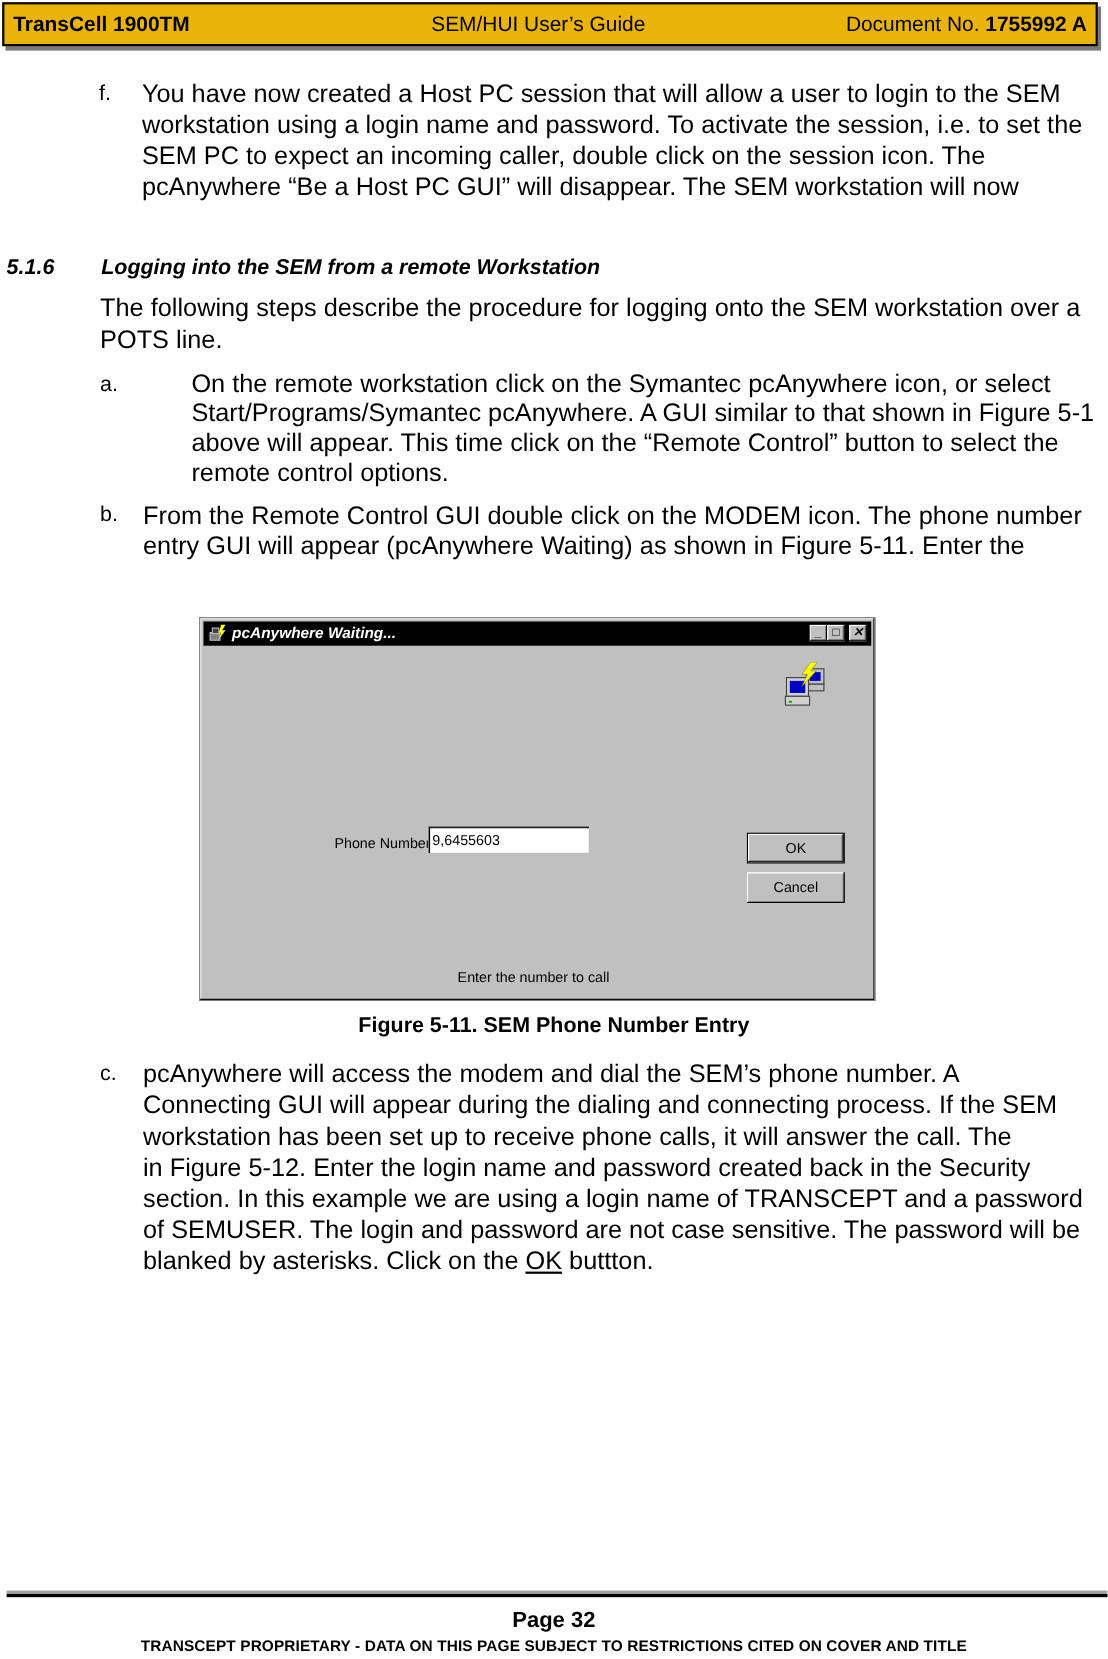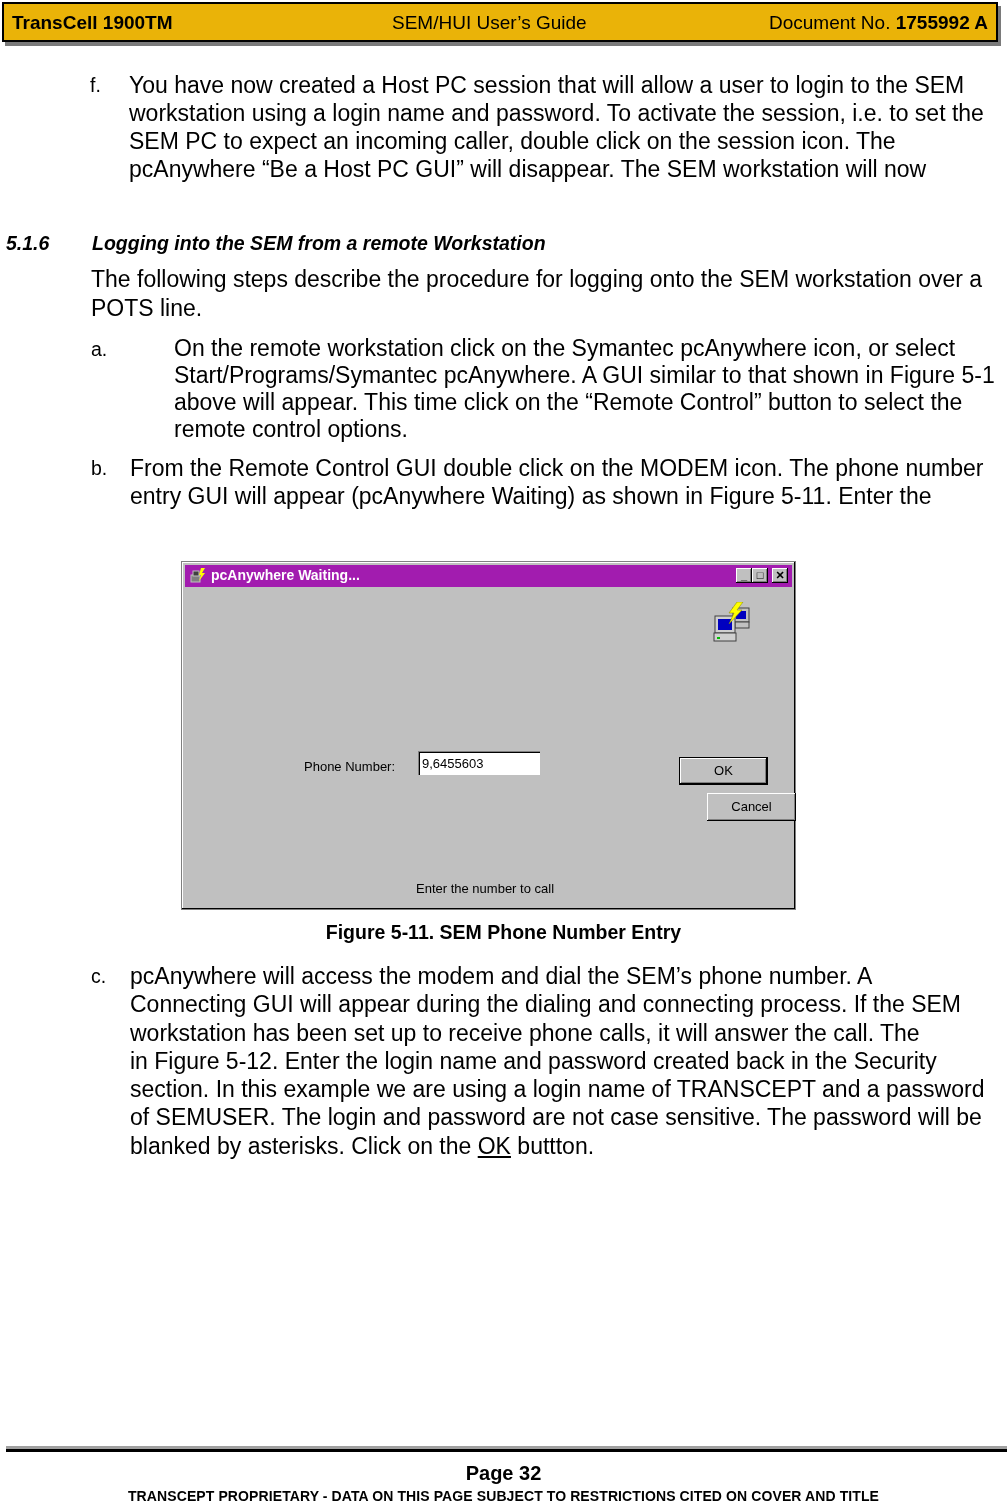--- a/index.html
+++ b/index.html
@@ -14,37 +14,37 @@
   .para { position: absolute; font-size: 23px; line-height: 28px; }
   .item-label { position: absolute; font-size: 19.5px; line-height: 28px; }
 
   .section-title { position: absolute; left: 6px; top: 232px; font-size: 19.5px; font-weight: bold; font-style: italic; }
   .section-title .num { display: inline-block; width: 86px; }
 
   .u { text-decoration: underline; }
 
   
   .win { position: absolute; left: 181px; top: 561px; width: 615px; height: 349px; background: #c0c0c0; border: 1px solid #808080; box-sizing: border-box; box-shadow: inset -1px -1px 0 #000, inset 1px 1px 0 #fff; }
-  .titlebar { position: absolute; left: 3px; top: 3px; right: 3px; height: 22px; background: #a21caf; color: #fff; }
+  .titlebar { position: absolute; left: 3px; top: 3px; right: 3px; height: 22px; background: #000000; color: #fff; font-style: italic; }
   .titlebar .t-icon { position: absolute; left: 4px; top: 2px; width: 18px; height: 18px; }
   .titlebar .t-text { position: absolute; left: 26px; top: 2px; font-size: 14px; font-weight: bold; }
   .tbtn { position: absolute; top: 3px; width: 16px; height: 15px; background: #c0c0c0; box-shadow: inset -1px -1px 0 #000, inset 1px 1px 0 #fff, inset -2px -2px 0 #808080; color: #000; font-size: 11px; line-height: 14px; text-align: center; font-weight: bold; }
   .btn-min { right: 40px; }
   .btn-max { right: 24px; }
   .btn-close { right: 4px; }
 
   .modem-icon { position: absolute; left: 527px; top: 40px; width: 48px; height: 44px; }
 
   .phone-label { position: absolute; left: 122px; top: 197px; font-size: 13px; }
-  .phone-input { position: absolute; left: 236px; top: 189px; width: 122px; height: 24px; background: #fff; border: none; box-shadow: inset 1px 1px 0 #808080, inset 2px 2px 0 #000, inset -1px -1px 0 #fff; font-family: "Liberation Sans", sans-serif; font-size: 13px; padding: 2px 4px; box-sizing: border-box; }
+  .phone-input { position: absolute; left: 207px; top: 189px; width: 146px; height: 24px; background: #fff; border: none; box-shadow: inset 1px 1px 0 #808080, inset 2px 2px 0 #000, inset -1px -1px 0 #fff; font-family: "Liberation Sans", sans-serif; font-size: 13px; padding: 2px 4px; box-sizing: border-box; }
 
   .wbtn { position: absolute; left: 497px; width: 89px; height: 28px; background: #c0c0c0; box-shadow: inset -1px -1px 0 #000, inset 1px 1px 0 #fff, inset -2px -2px 0 #808080; font-size: 13px; text-align: center; line-height: 28px; box-sizing: border-box; }
   .wbtn.default { border: 1px solid #000; line-height: 26px; }
   .btn-ok { top: 195px; }
-  .btn-cancel { top: 231px; margin-left: 28px; }
+  .btn-cancel { top: 231px; }
 
   .status-text { position: absolute; left: 234px; top: 319px; font-size: 13px; }
 
   .caption { position: absolute; left: 0; width: 1007px; top: 921px; text-align: center; font-size: 19.5px; font-weight: bold; }
 
   .footer-rule { position: absolute; left: 6px; top: 1446px; width: 1001px; height: 6px; background: linear-gradient(#a0a0a0 0, #a0a0a0 3px, #000 3px, #000 6px); }
   .footer-page { position: absolute; left: 0; width: 1007px; top: 1462px; text-align: center; font-size: 20px; font-weight: bold; }
   .footer-prop { position: absolute; left: 0; width: 1007px; top: 1488px; text-align: center; font-size: 14px; font-weight: bold; letter-spacing: 0.1px; }
 </style>
 </head>

